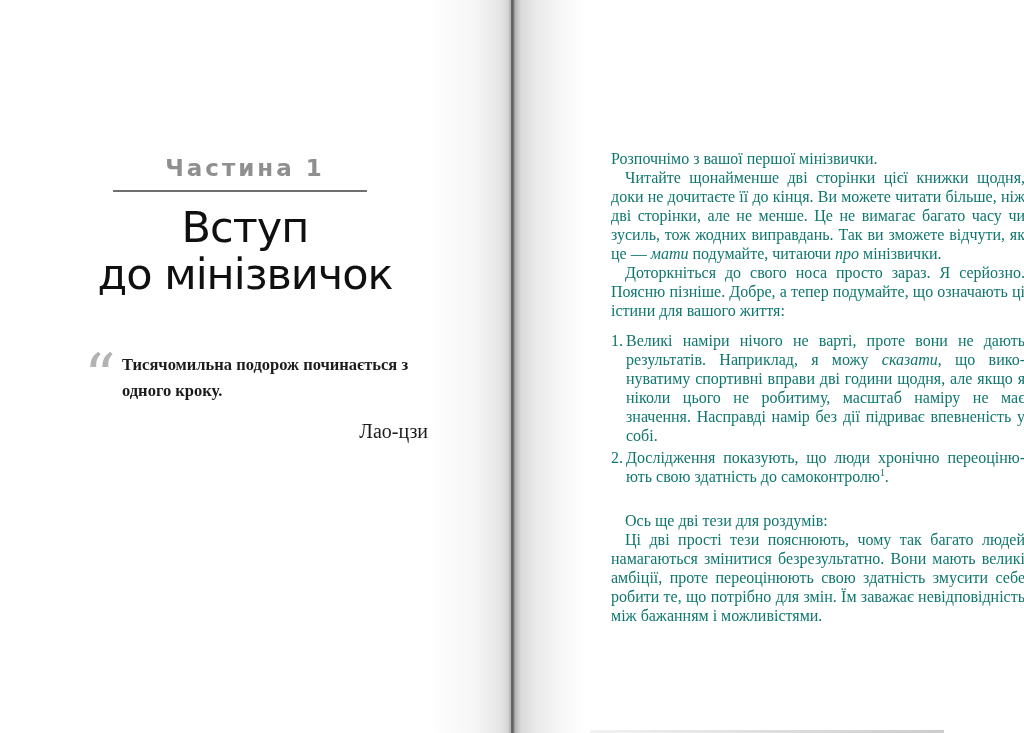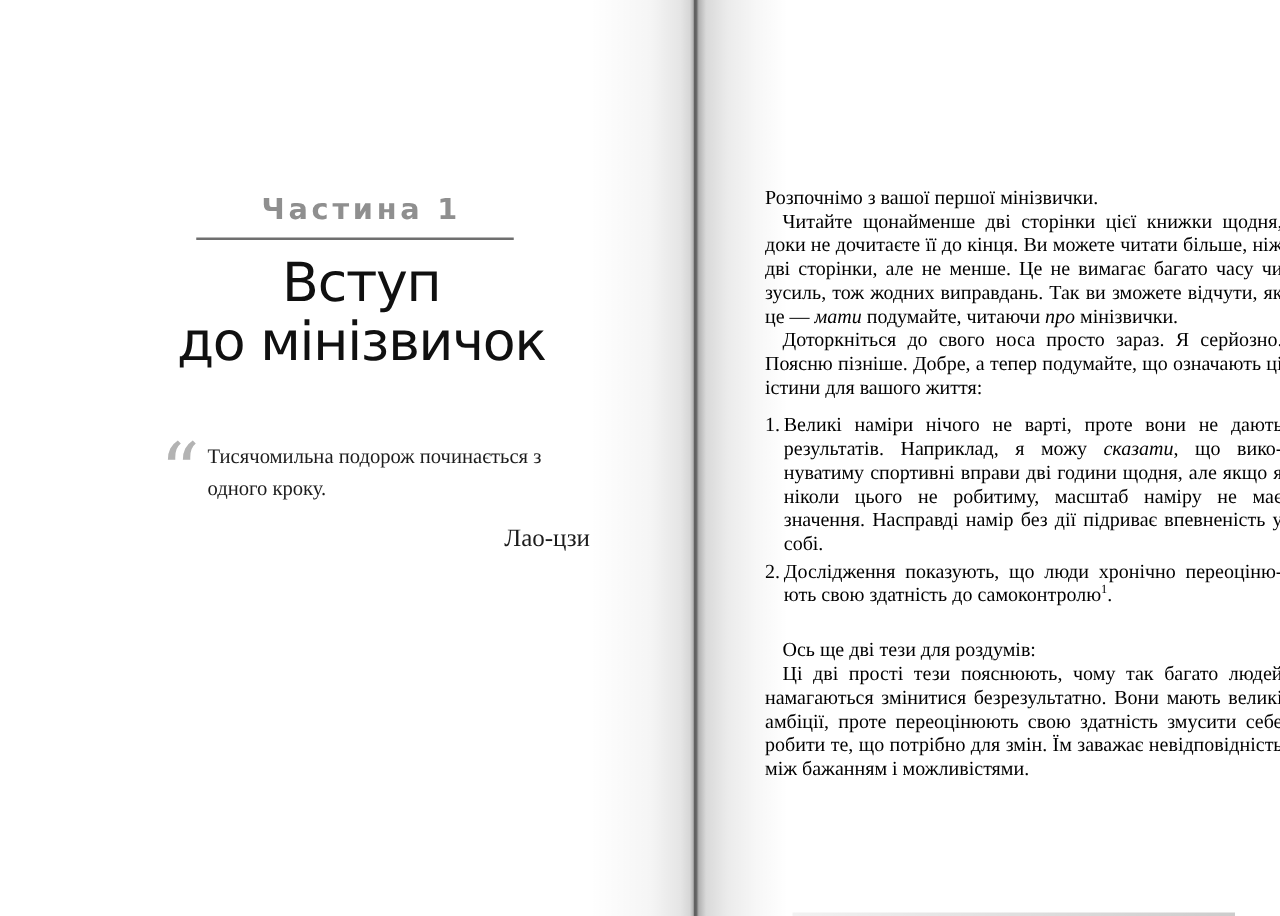--- a/index.html
+++ b/index.html
@@ -2,21 +2,21 @@
 <html lang="uk"><head>
 <meta charset="utf-8">
 <style>
   html, body {
     margin: 0; padding: 0;
     width: 1024px; height: 733px;
     background: #ffffff;
     overflow: hidden;
     font-family: "Liberation Serif", serif;
   }
-  .spread { position: relative; width: 944px; height: 733px; background: #fff; margin-left: 44px; }
+  .spread { position: relative; width: 944px; height: 733px; background: #fff; }
 
   
   .gutter {
     position: absolute; left: 428px; top: 0; width: 172px; height: 733px;
     background: linear-gradient(to right,
       rgba(0,0,0,0)    0%,
       rgba(0,0,0,0.04) 28%,
       rgba(0,0,0,0.10) 42%,
       rgba(0,0,0,0.16) 46.5%,
       rgba(0,0,0,0.30) 48.0%,
@@ -64,34 +64,35 @@
   .qmark {
     position: absolute; left: -4px; top: -6px;
     font-family: "DejaVu Serif", serif;
     font-size: 62px; line-height: 1;
     color: #b3b3b3;
   }
   .qtext {
     margin: 0 0 0 34px;
     font-size: 16.5px;
     line-height: 26px;
+    font-weight: bold;
   }
   .qauthor {
     margin: 16px 0 0 34px;
     text-align: right;
     font-size: 20px;
   }
 
   
   .right-page {
-    position: absolute; left: 568px; top: 149px; width: 414px;
+    position: absolute; left: 611px; top: 149px; width: 414px;
     font-size: 16px;
     line-height: 19px;
     text-align: justify;
-    color: #000000;
+    color: #0f766e;
     hyphens: manual;
     -webkit-hyphens: manual;
   }
   .right-page p { margin: 0; text-indent: 14px; }
   .right-page p.noindent { text-indent: 0; }
   .right-page ol {
     list-style: none;
     margin: 11px 0 25px 0;
     padding: 0;
   }

